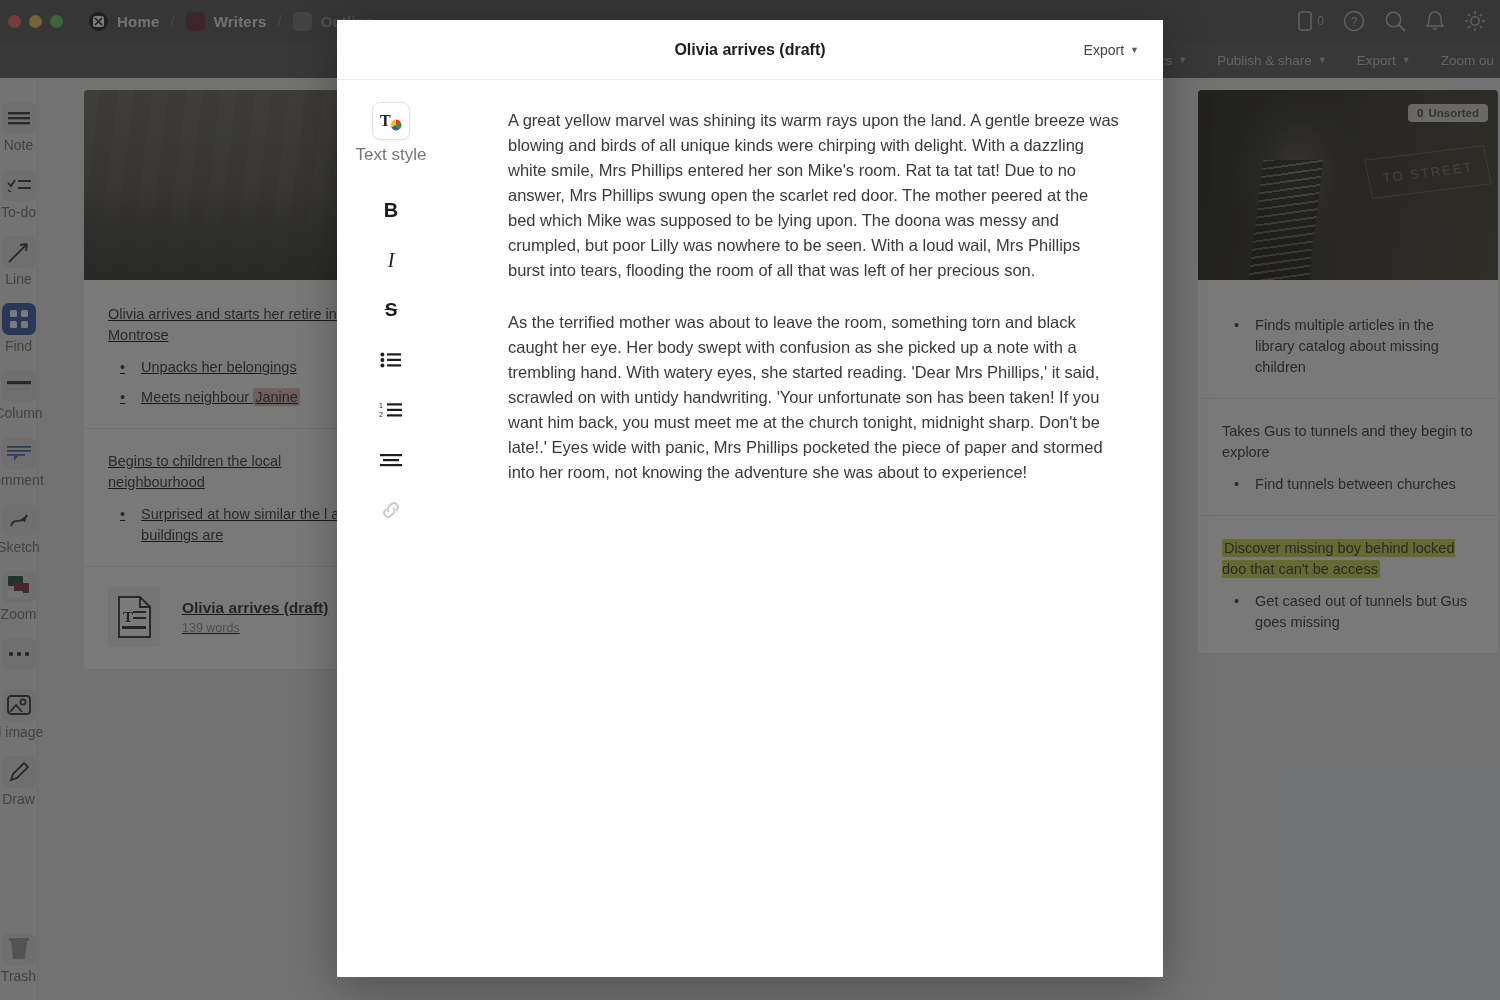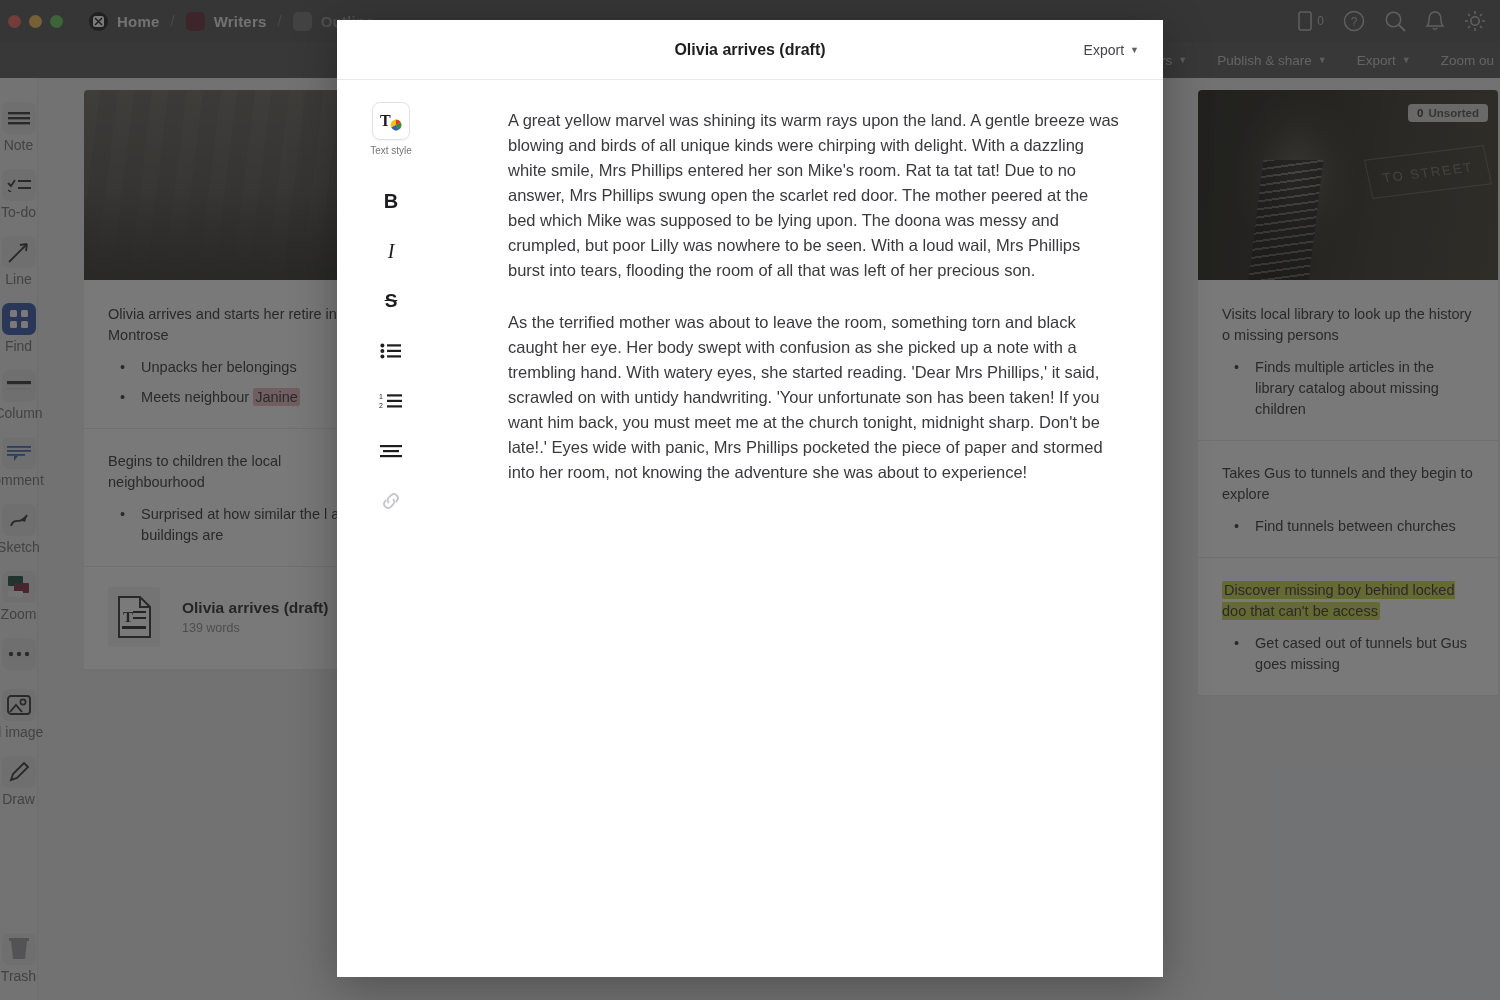--- a/index.html
+++ b/index.html
@@ -79,21 +79,21 @@
     display: flex; align-items: center; justify-content: center;
     background: #e3e3e4;
   }
   .rail-glyph.active { background: #2f4fa8; }
   .rail-label { font-size: 14px; color: #6d6d70; margin-top: 3px; white-space: nowrap; }
   .rail-spacer { flex: 1; }
 
   
   .canvas { position: absolute; top: 78px; left: 38px; right: 0; bottom: 0; background: #e9eaec; }
   .col { position: absolute; width: 300px; top: 12px; }
-  .col-left { left: 46px; }
+  .col-left { left: 46px; text-decoration: underline; }
   .col-right { left: 1160px; }
 
   .hero {
     width: 300px; height: 190px; border-radius: 4px 4px 0 0;
     position: relative; overflow: hidden;
   }
   .hero-old {
     background:
       linear-gradient(180deg, rgba(90,88,80,.45) 0%, rgba(50,48,44,.75) 100%),
       repeating-linear-gradient(97deg, #6b6860 0px, #6b6860 16px, #5d5a53 16px, #5d5a53 34px),
@@ -180,21 +180,21 @@
   .fmt-rail {
     width: 108px; flex: none; padding-top: 22px;
     display: flex; flex-direction: column; align-items: center;
   }
   .fmt-btn {
     width: 38px; height: 38px; border-radius: 8px;
     display: flex; align-items: center; justify-content: center;
     color: #1d1d1f;
   }
   .fmt-btn.boxed { border: 1px solid #e2e2e4; box-shadow: 0 1px 2px rgba(0,0,0,.05); }
-  .fmt-cap { font-size: 10px; color: #76767a; margin-top: 5px; margin-bottom: 14px; }
+  .fmt-cap { font-size: 17px; color: #76767a; margin-top: 5px; margin-bottom: 14px; }
   .fmt-gap { height: 12px; }
   .fmt-b { font-size: 20px; font-weight: bold; }
   .fmt-i { font-size: 20px; font-style: italic; font-family: "Liberation Serif", serif; }
   .fmt-s { font-size: 19px; font-weight: bold; text-decoration: line-through; }
 
   .editor { flex: 1; padding: 28px 44px 0 32px; }
   .para {
     font-size: 16.5px; line-height: 1.52; color: #3a3a3e;
     margin-bottom: 26px;
     margin-left: 31px;
@@ -256,21 +256,20 @@
       <div class="hero hero-dark">
         <div class="stairs"></div>
         <div class="street-sign">TO STREET</div>
         <div class="badge-unsorted">
           <span class="cnt">0</span>
           <span>Unsorted</span>
         </div>
       </div>
 
       <div class="card first">
-        <div class="card-title">Visits local library to look up the history o missing persons</div>
         <div class="bullets">
           <div class="bullet">
             <span class="dot">•</span>
             <span>Finds multiple articles in the library catalog about missing children</span>
           </div>
         </div>
       </div>
 
       <div class="card">
         <div class="card-title">Takes Gus to tunnels and they begin to explore</div>

